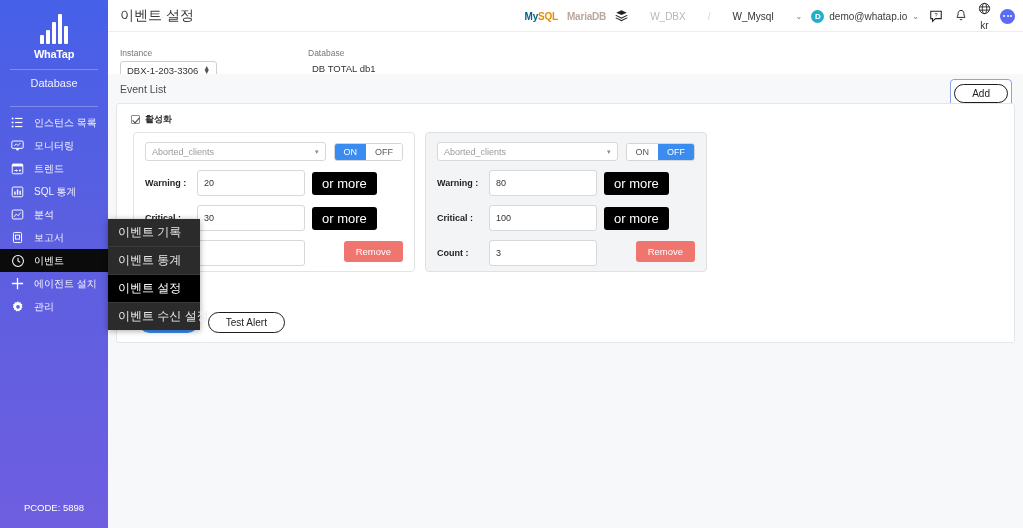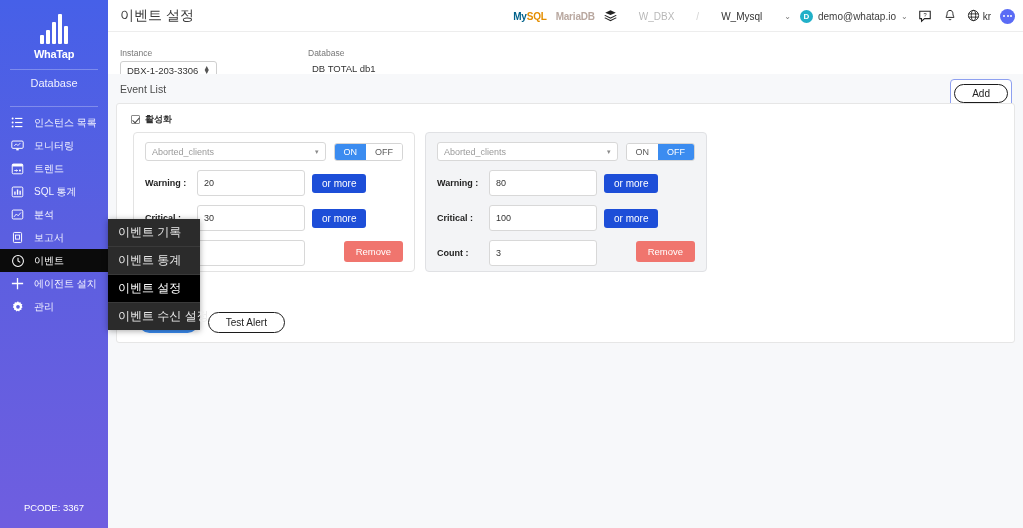--- a/index.html
+++ b/index.html
@@ -86,21 +86,21 @@
   .dbx-sep { color:#d5d5d5; }
   .dbx-cur { color:#333; }
   .caret { font-size: 8px; color:#777; }
   .user-group { display:flex; align-items:center; gap:5px; font-size:10px; color:#3c3c3c; }
   .user-dot {
     width: 13px; height: 13px; border-radius: 50%;
     background: #21b0c8; color:#fff; font-size: 8px; font-weight:bold;
     display:flex; align-items:center; justify-content:center;
   }
   .ico-btn { width:16px; height:16px; display:flex; align-items:center; justify-content:center; cursor:pointer; }
-  .lang { display:flex; align-items:center; gap:3px; font-size:10px; color:#333; }
+  .lang { display:flex; align-items:center; gap:3px; font-size:10px; color:#333;flex-direction:column; }
   .avatar-dots {
     width: 15px; height: 15px; border-radius: 50%;
     background: #5a6bf5; display:flex; align-items:center; justify-content:center; gap:1.5px;
   }
   .avatar-dots i { width:2px; height:2px; border-radius:50%; background:#fff; display:block; }
 
   
   #subheader {
     position:absolute; left:108px; top:44px; right:0; height:42px;
     background:#fff; border-bottom: 1px solid #ececec;
@@ -173,21 +173,21 @@
   .toggle div.on { background:#3b8cf0; color:#fff; }
 
   .frow { display:flex; align-items:center; gap:7px; margin-top:9px; }
   .flabel { width: 45px; font-size:9px; color:#222; font-weight:bold; }
   .finput {
     width: 108px; height:19px; border:1px solid #d8d8d8; border-radius:3px;
     background:#fff; font-size:9px; color:#333; padding: 12px 6px;
     display:flex; align-items:center;
   }
   .ormore {
-    background:#1d4ed8; color:#fff; font-size:10px; border:none; border-radius:3px;
+    background:#000000; color:#fff; font-size:13px; border:none; border-radius:3px;
     padding: 4px 10px; cursor:pointer; font-family:"Liberation Sans", sans-serif;
   }
   .remove-btn {
     position:absolute; right: 11px; bottom: 9px;
     background:#f0756e; color:#fff; font-size:9.5px; border:none; border-radius:3px;
     padding: 5px 12px; cursor:pointer; font-family:"Liberation Sans", sans-serif;
   }
   .bottom-btns {
     position:absolute; left: 22px; bottom: 9px; display:flex; gap:10px; z-index: 5;
   }
@@ -316,21 +316,21 @@
       <span class="nav-ico">
         <svg width="14" height="14" viewBox="0 0 16 16">
             <path d="M8 1.4l1.1 1.5 1.8-.4.4 1.8 1.7.6-.7 1.7.9 1.6-1.4 1.2.2 1.8-1.8.2-.9 1.6-1.6-.8-1.6.8-.9-1.6-1.8-.2.2-1.8L2.1 8.2 3 6.6l-.7-1.7 1.7-.6.4-1.8 1.8.4z" fill="#fff"></path>
             <circle cx="8" cy="7.8" r="2.1" fill="#5b5fe0"></circle>
           </svg>
       </span>
       <span class="nav-label">관리</span>
     </div>
 
   </div>
-  <div class="pcode">PCODE: 3367</div>
+  <div class="pcode">PCODE: 5898</div>
 </div>
 
 <div id="submenu">
   <div class="submenu-item">이벤트 기록</div>
   <div class="submenu-item">이벤트 통계</div>
   <div class="submenu-item active">이벤트 설정</div>
   <div class="submenu-item">이벤트 수신 설정</div>
 </div>
 
 <div id="header">

